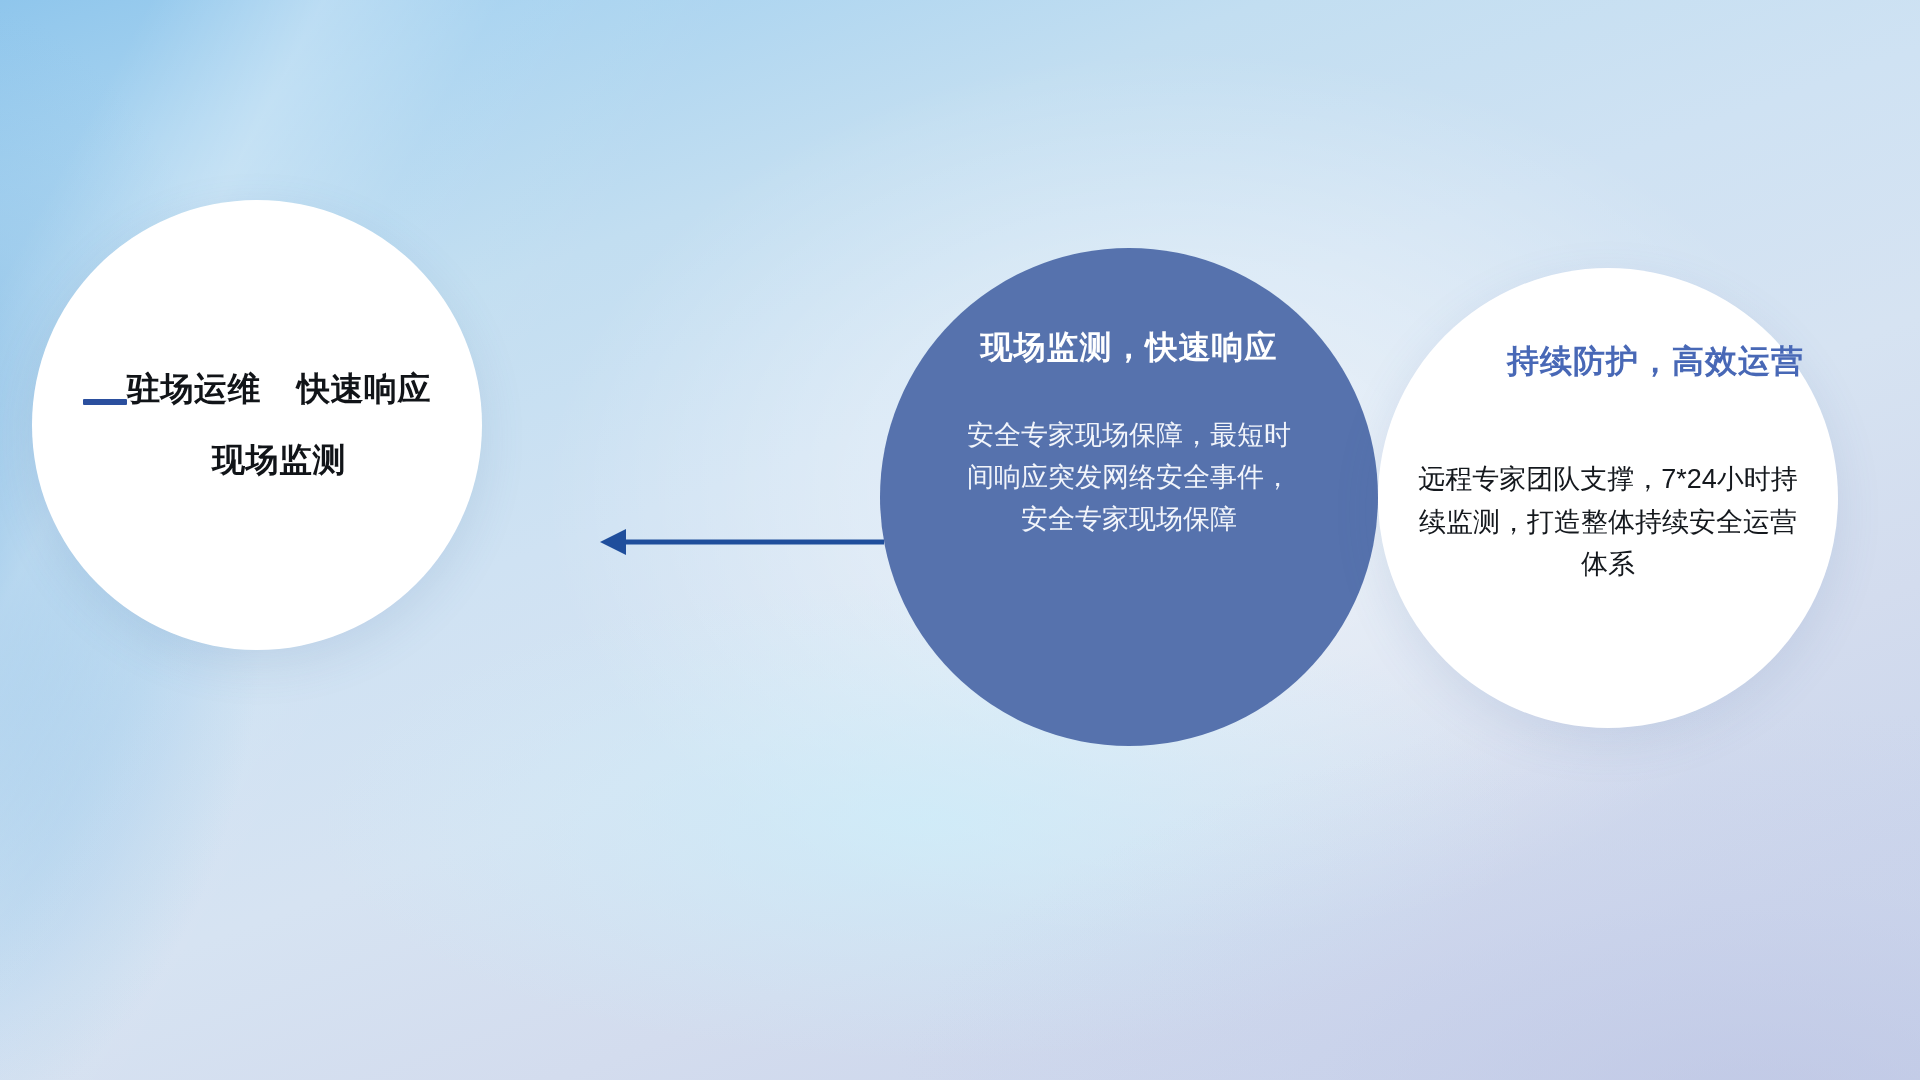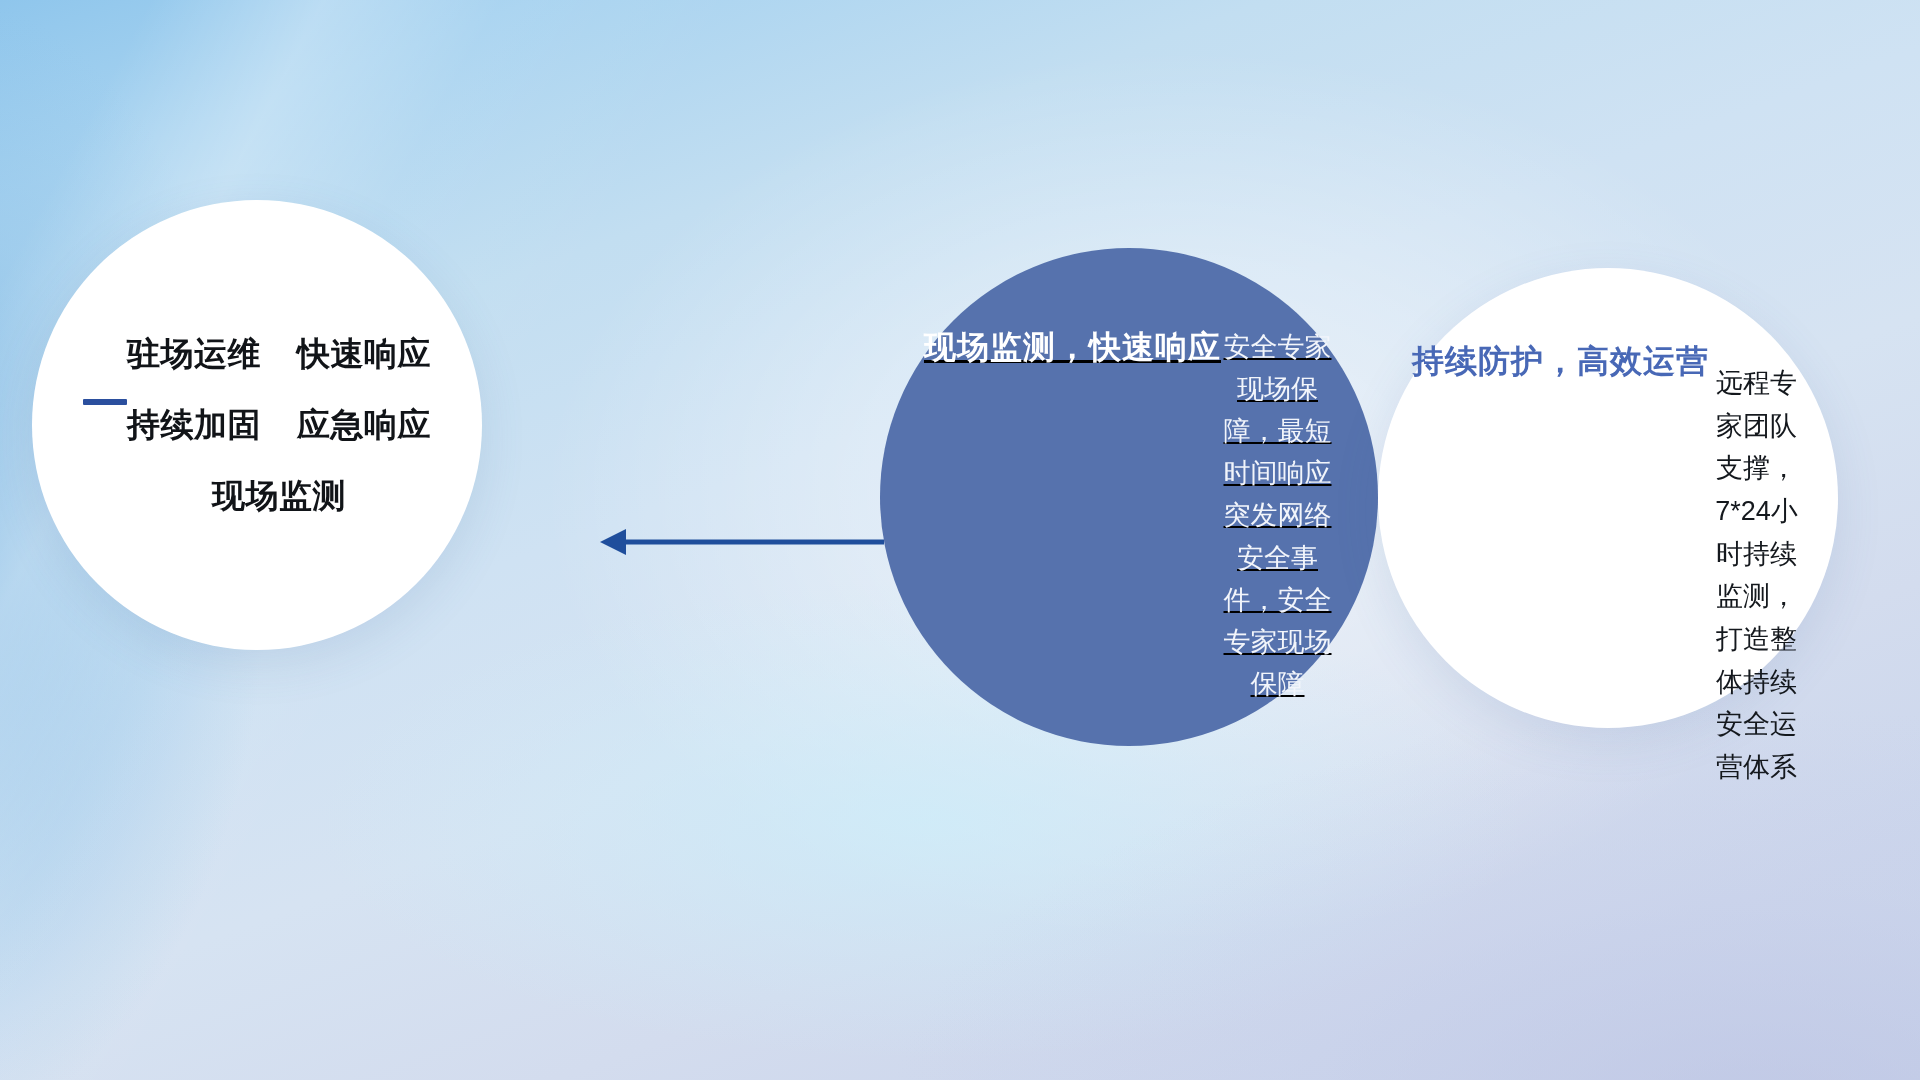--- a/index.html
+++ b/index.html
@@ -105,23 +105,23 @@
   }
 
   
   #circle-mid{
     left:880px; top:248px; width:498px; height:498px;
     background:#5672ad;
     z-index:5;
   }
   #circle-mid .inner{
     position:absolute; inset:0;
-    display:flex; flex-direction:row;
+    display:flex; flex-direction:column;
+    align-items:center;
     padding:78px 44px 0 44px;
-    text-decoration:underline;
   }
   #circle-mid .title{
     font-size:32px; font-weight:bold; color:#ffffff;
     white-space:nowrap; letter-spacing:1px;
     margin-bottom:44px;
   }
   #circle-mid .body{
     font-size:27px; line-height:1.56;
     color:#f2f5fb; text-align:center;
     max-width:330px;
@@ -129,22 +129,22 @@
 
   
   #circle-right{
     left:1378px; top:268px; width:460px; height:460px;
     background:#ffffff;
     box-shadow:0 14px 46px rgba(80,110,160,0.13);
     z-index:6;
   }
   #circle-right .inner{
     position:absolute; inset:0;
-    display:flex; flex-direction:row;
-    align-items:flex-start;
+    display:flex; flex-direction:column;
+    align-items:flex-end;
     padding:72px 34px 0 34px;
   }
   #circle-right .title{
     font-size:32px; font-weight:bold; color:#4868b6;
     white-space:nowrap; letter-spacing:1px;
     margin-bottom:52px;
   }
   #circle-right .body{
     font-size:27px; line-height:1.58;
     color:#14181d; text-align:center;
@@ -180,24 +180,20 @@
   <div class="circle" id="circle-left">
     <div class="inner">
       <div class="rule-dash"></div>
       <div class="kw-rows">
 
         <div class="kw-row">
           <span>驻场运维</span>
           <span>快速响应</span>
         </div>
 
-        <div class="kw-row">
-          <span>持续加固</span>
-          <span>应急响应</span>
-        </div>
 
         <div class="kw-row">
           <span>现场监测</span>
         </div>
 
       </div>
     </div>
   </div>
 
   <div class="circle" id="circle-mid">

